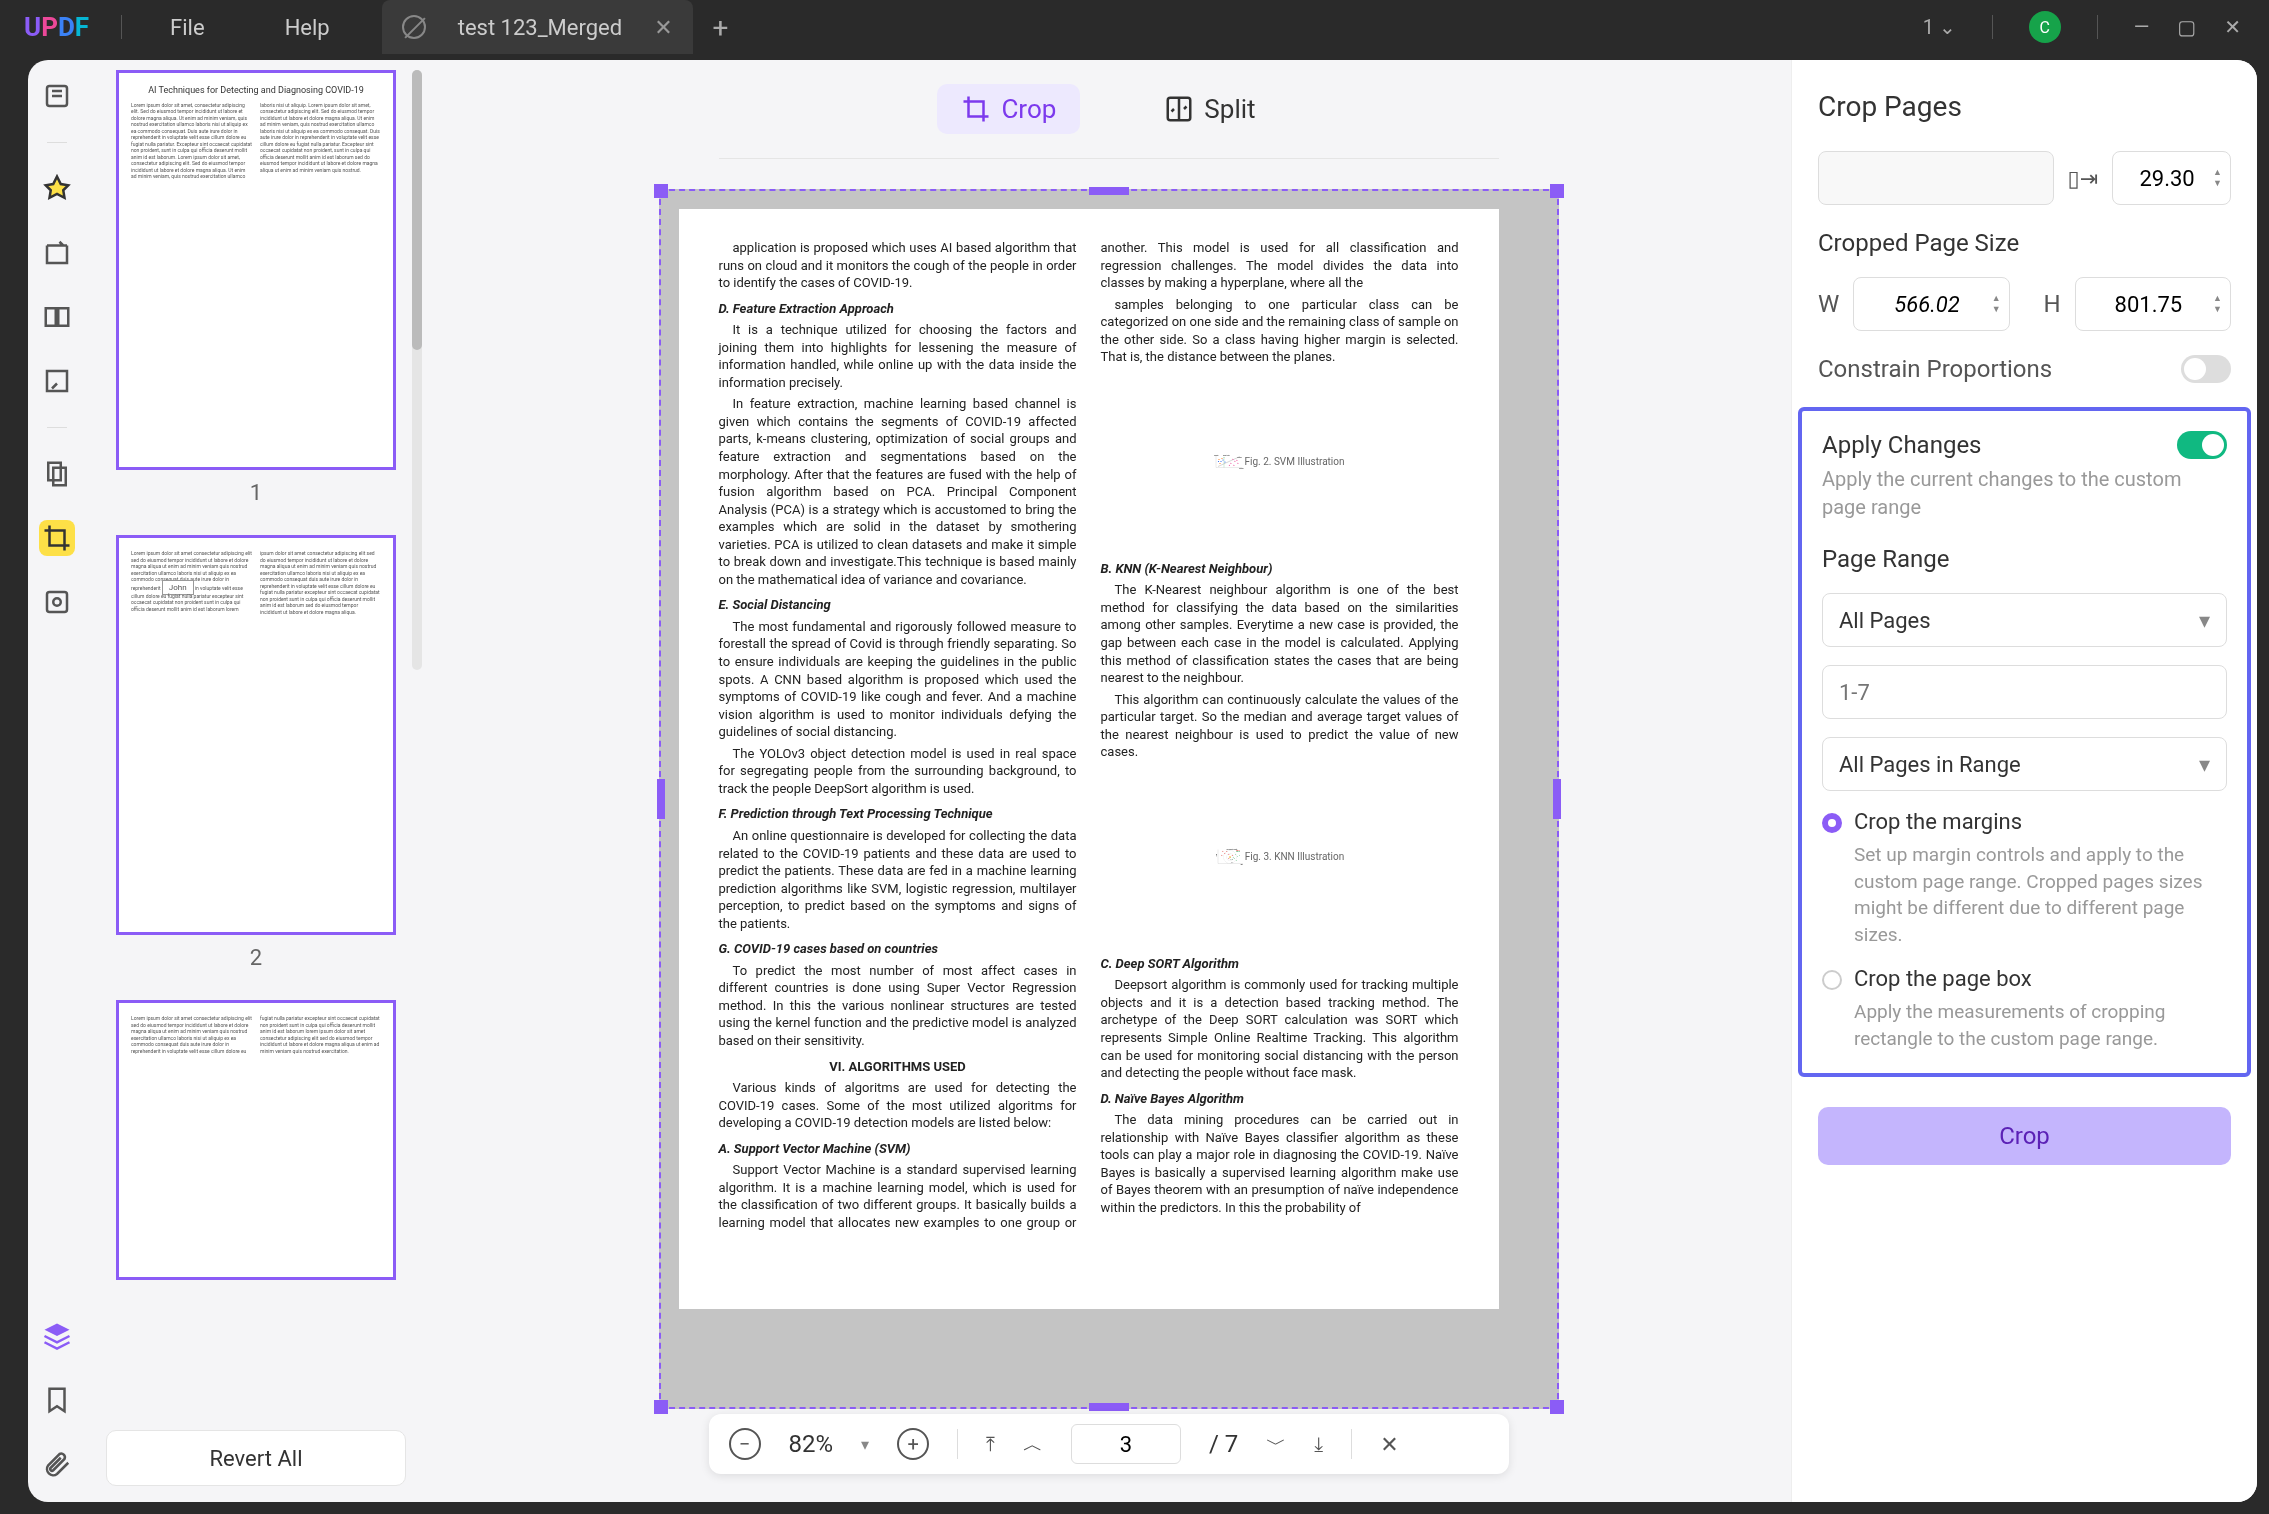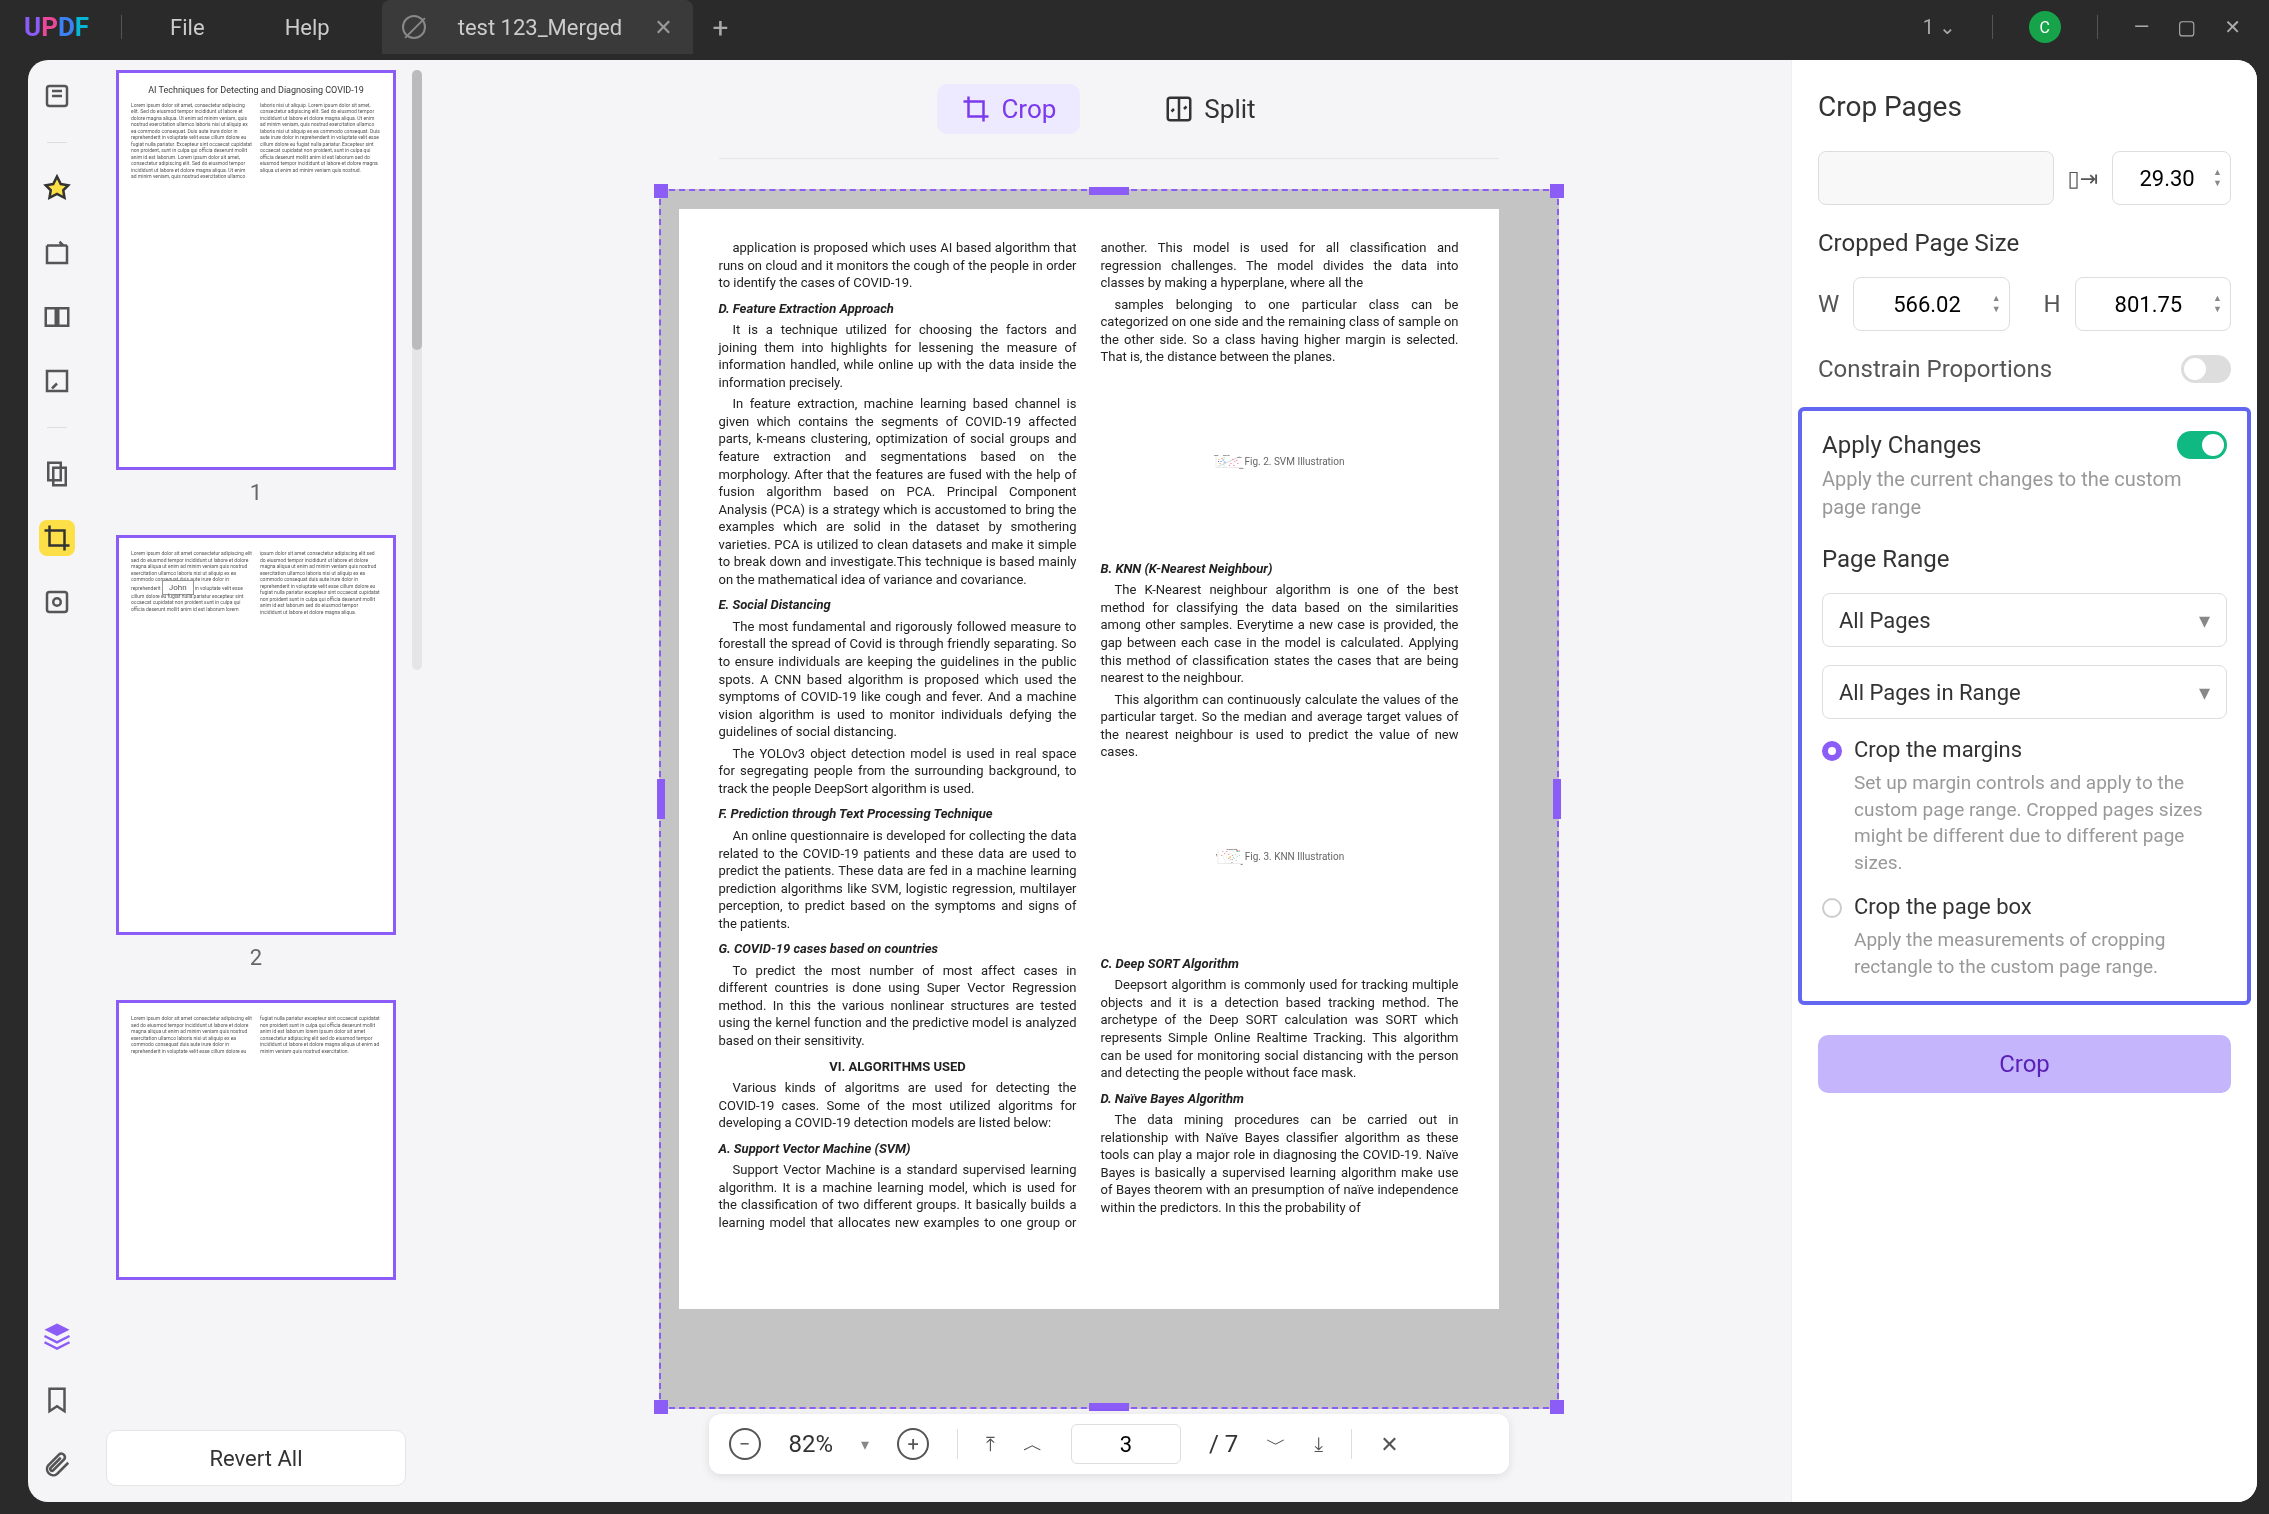--- a/index.html
+++ b/index.html
@@ -332,21 +332,21 @@
         <div class="rp-spinner">
             <span>▲</span>
             <span>▼</span>
           </div>
       </div>
     </div>
     <div class="rp-section-title">Cropped Page Size</div>
     <div class="rp-row">
       <span class="rp-label">W</span>
       <div class="rp-input-box" style="flex:1">
-        <input style="width: 100%;" value="566.02">
+        <input style="width: 100%; font-style: italic;" value="566.02">
         <div class="rp-spinner">
             <span>▲</span>
             <span>▼</span>
           </div>
       </div>
       <span class="rp-label" style="margin-left:20px">H</span>
       <div class="rp-input-box" style="flex:1">
         <input style="width: 100%;" value="801.75">
         <div class="rp-spinner">
             <span>▲</span>
@@ -364,20 +364,21 @@
         <span class="rp-label" style="color:#333;font-size:24px">Apply Changes</span>
         <div class="toggle on"></div>
       </div>
       <div class="rp-desc">Apply the current changes to the custom page range</div>
 
       <div class="rp-section-title" style="margin-top:24px">Page Range</div>
       <div class="rp-select">
         <span>All Pages</span>
           <span style="color:#888">▾</span>
       </div>
+      <input class="rp-text-input" placeholder="1-7" style="">
       <div class="rp-select">
         <span>All Pages in Range</span>
           <span style="color:#888">▾</span>
       </div>
 
       <div class="radio-row">
         <div class="radio checked"></div>
         <span class="radio-label">Crop the margins</span>
       </div>
       <div class="radio-desc">Set up margin controls and apply to the custom page range. Cropped pages sizes might be different due to different page sizes.</div>

